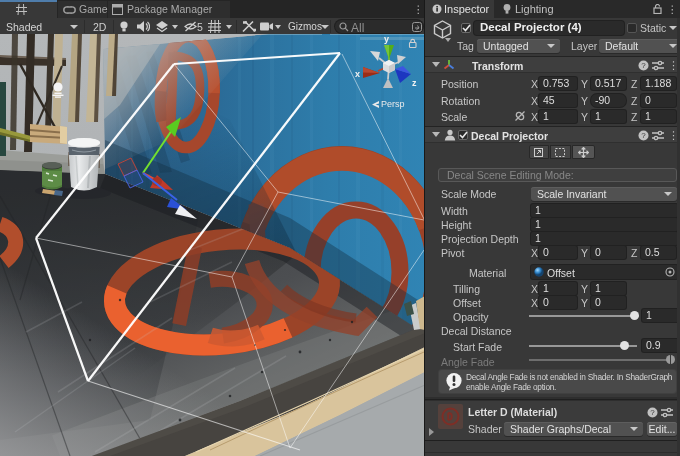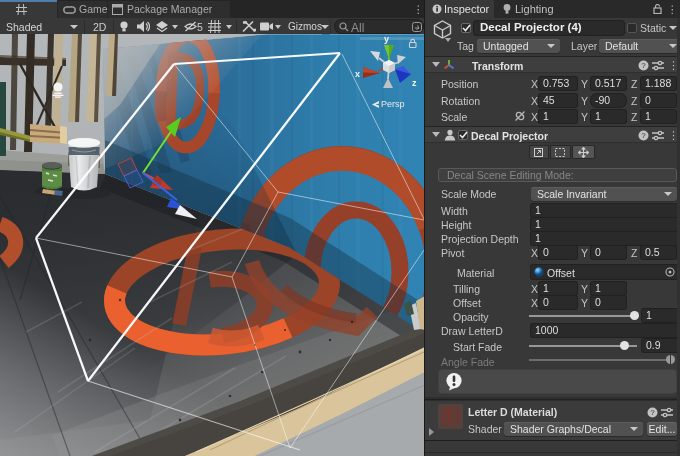--- a/index.html
+++ b/index.html
@@ -510,21 +510,21 @@
   <div class="lbl" style="left:16px;top:233px;">Projection Depth</div>
   <div class="fld" style="left:106px;top:232px;width:143px;">1</div>
   <div class="lbl" style="left:16px;top:247px;">Pivot</div>
   <div class="axl" style="left:106px;top:247px;">X</div>
     <div class="fld" style="left:114px;top:246px;width:34px;">0</div>
   <div class="axl" style="left:156px;top:247px;">Y</div>
     <div class="fld" style="left:166px;top:246px;width:31px;">0</div>
   <div class="axl" style="left:206px;top:247px;">Z</div>
     <div class="fld" style="left:216px;top:246px;width:31px;">0.5</div>
 
-  <div class="lbl" style="left:16px;top:267px;padding-left:16px;">Material</div>
+  <div class="lbl" style="left:28px;top:267px;padding-left:16px;">Material</div>
   <div class="fld" style="left:106px;top:265px;width:143px;height:14px;line-height:14px;"></div>
   <svg class="abs" style="left:109px;top:267px;" width="10" height="10" viewBox="0 0 10 10">
     <defs>
         <radialGradient id="mg" cx="0.35" cy="0.3">
           <stop offset="0" stop-color="#9fd8ff"></stop>
           <stop offset="0.6" stop-color="#2f84c8"></stop>
           <stop offset="1" stop-color="#14436e"></stop>
         </radialGradient>
       </defs>
     <circle cx="5" cy="5" r="4.7" fill="url(#mg)"></circle>
@@ -544,40 +544,40 @@
   <div class="axl" style="left:106px;top:297px;">X</div>
     <div class="fld" style="left:114px;top:296px;width:34px;">0</div>
   <div class="axl" style="left:156px;top:297px;">Y</div>
     <div class="fld" style="left:166px;top:296px;width:31px;">0</div>
 
   <div class="lbl" style="left:28px;top:311px;">Opacity</div>
   <div class="abs" style="left:104px;top:315px;width:110px;height:1.5px;background:#989898;"></div>
   <div class="abs" style="left:205px;top:311px;width:9px;height:9px;border-radius:50%;background:#e2e2e2;"></div>
   <div class="fld" style="left:217px;top:309px;width:33px;">1</div>
 
-  <div class="lbl" style="left:16px;top:325px;">Draw LetterD</div>
-  <div class="fld" style="left:106px;top:324px;width:143px;">1000</div>
+  <div class="lbl" style="left:16px;top:325px;">Decal Distance</div>
 
   <div class="lbl" style="left:28px;top:341px;">Start Fade</div>
   <div class="abs" style="left:104px;top:345px;width:108px;height:1.5px;background:#989898;"></div>
   <div class="abs" style="left:195px;top:341px;width:9px;height:9px;border-radius:50%;background:#e2e2e2;"></div>
   <div class="fld" style="left:217px;top:339px;width:33px;">0.9</div>
 
   <div class="lbl" style="left:16px;top:356px;color:#7b7b7b;">Angle Fade</div>
   <div class="abs" style="left:104px;top:359px;width:143px;height:1.5px;background:#6e6e6e;"></div>
   <div class="abs" style="left:241px;top:355px;width:9px;height:9px;border-radius:50%;background:#9a9a9a;"></div>
   <div class="abs" style="left:245px;top:354px;width:1px;height:11px;background:#383838;"></div>
 
   <div class="abs" style="left:14px;top:370px;width:237px;height:23px;background:#494949;border-radius:3px;box-shadow:0 0 0 1px #404040;"></div>
   <svg class="abs" style="left:20px;top:372px;" width="18" height="19" viewBox="0 0 18 19">
     <circle cx="9" cy="8.6" r="7.6" fill="#f2f2f2"></circle>
       <path d="M5 15 L4 18.6 L9.5 16" fill="#f2f2f2"></path>
     <rect x="7.7" y="3.6" width="2.6" height="6.4" rx="1.2" fill="#333"></rect>
       <circle cx="9" cy="12.6" r="1.5" fill="#333"></circle>
     </svg>
+  <div class="lbl" style="left:41px;top:372px;font-size:8.3px;color:#d5d5d5;line-height:10px;letter-spacing:-0.25px;">Decal Angle Fade is not enabled in Shader. In ShaderGraph<br>enable Angle Fade option.</div>
 
   <div class="abs" style="left:0;top:397px;width:255px;height:4px;background:#2e2e2e;"></div>
   <div class="sep" style="top:399px;background:#1f1f1f;"></div>
   <div class="abs" style="left:0;top:401px;width:255px;height:39px;background:#3b3b3b;"></div>
   <div class="abs" style="left:13px;top:404px;width:25px;height:25px;background:#55413c;border-radius:2px;"></div>
   <svg class="abs" style="left:13px;top:404px;" width="25" height="25" viewBox="0 0 25 25">
     <circle cx="12.5" cy="12.5" r="8" fill="none" stroke="#7e2e26" stroke-width="2"></circle>
     <path d="M10.2 9 V16 M10.2 9 C15 9 15 16 10.2 16" fill="none" stroke="#7e2e26" stroke-width="1.8"></path>
     </svg>
   <div class="lbl" style="left:43px;top:406px;color:#dcdcdc;font-weight:bold;">Letter D (Material)</div>

